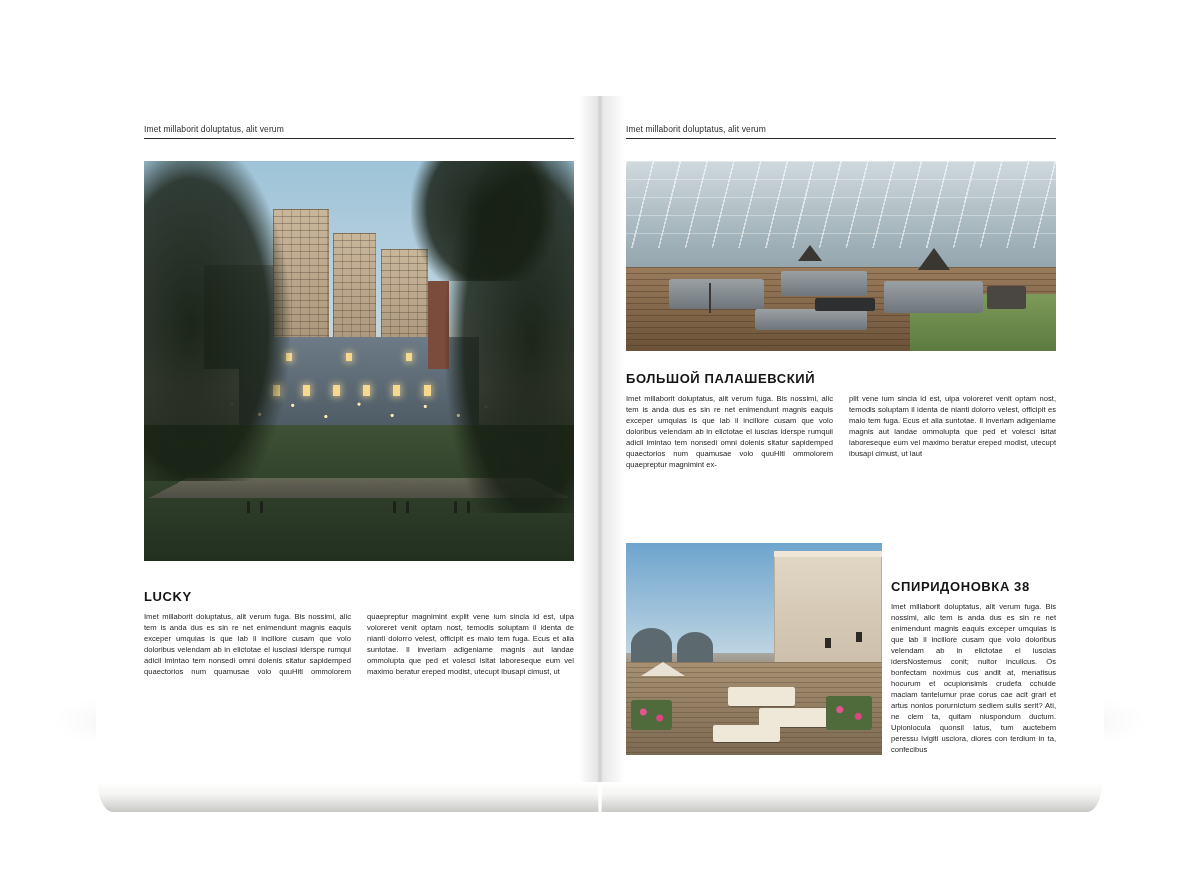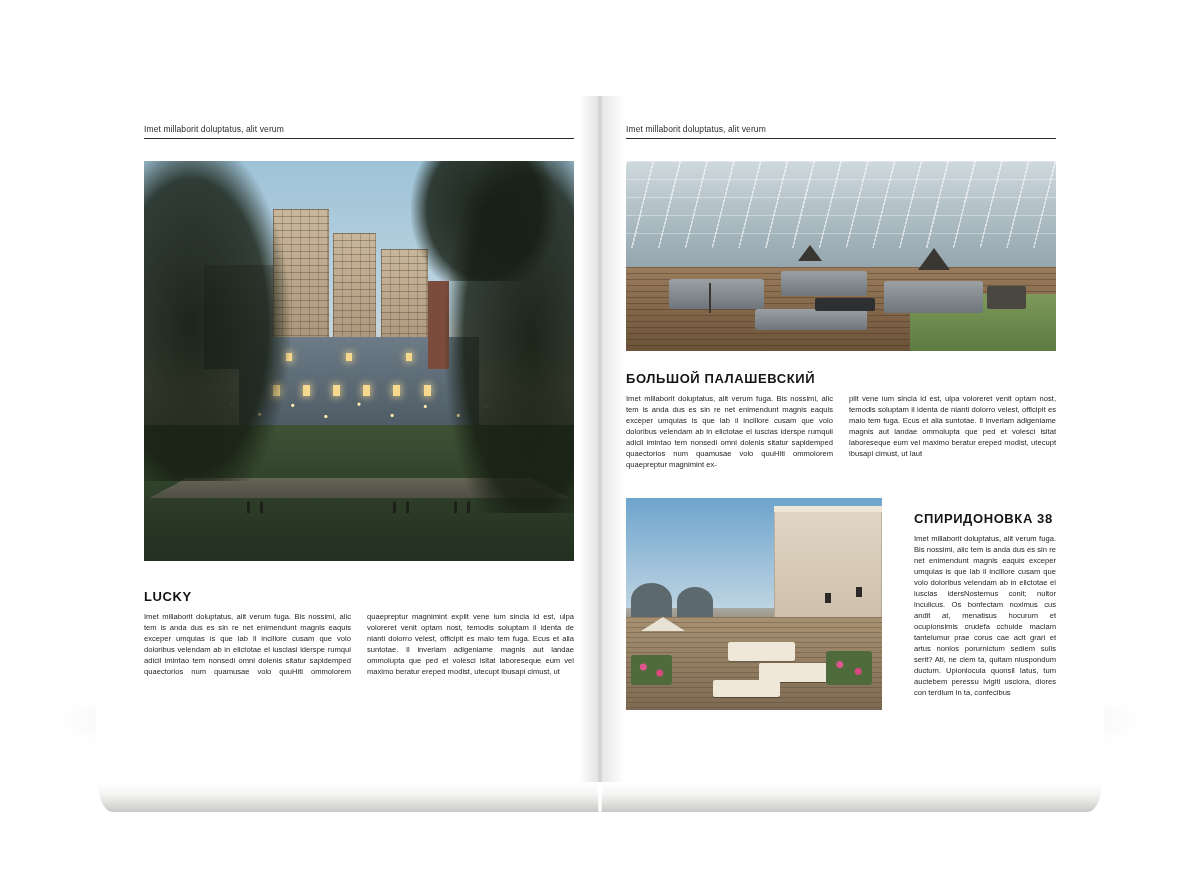--- a/index.html
+++ b/index.html
@@ -129,22 +129,23 @@
     font-size: 7.6px;
     line-height: 1.45;
     color: #1e1e1e;
     text-align: justify;
     margin: 0;
     hyphens: auto;
   }
 
   .two-up {
     display: flex;
-    gap: 32px;
-    align-items: center;
+    gap: 9px;
+    align-items: flex-end;
+    margin-top: 45px;
   }
   .two-up .col-img { width: 256px; flex: 0 0 256px; }
   .two-up .col-txt { flex: 1 1 auto; }
 
   
   .photoA { background: linear-gradient(to bottom, #9ec3d8 0%, #bfd5e0 38%, #d9cfc0 56%, #6e7a63 72%, #3c4a33 100%); }
   .pa-tower {
     position: absolute;
     background: linear-gradient(to bottom, #c9b79c, #a58f74);
     box-shadow: inset 0 0 0 1px rgba(90,70,50,0.35);

